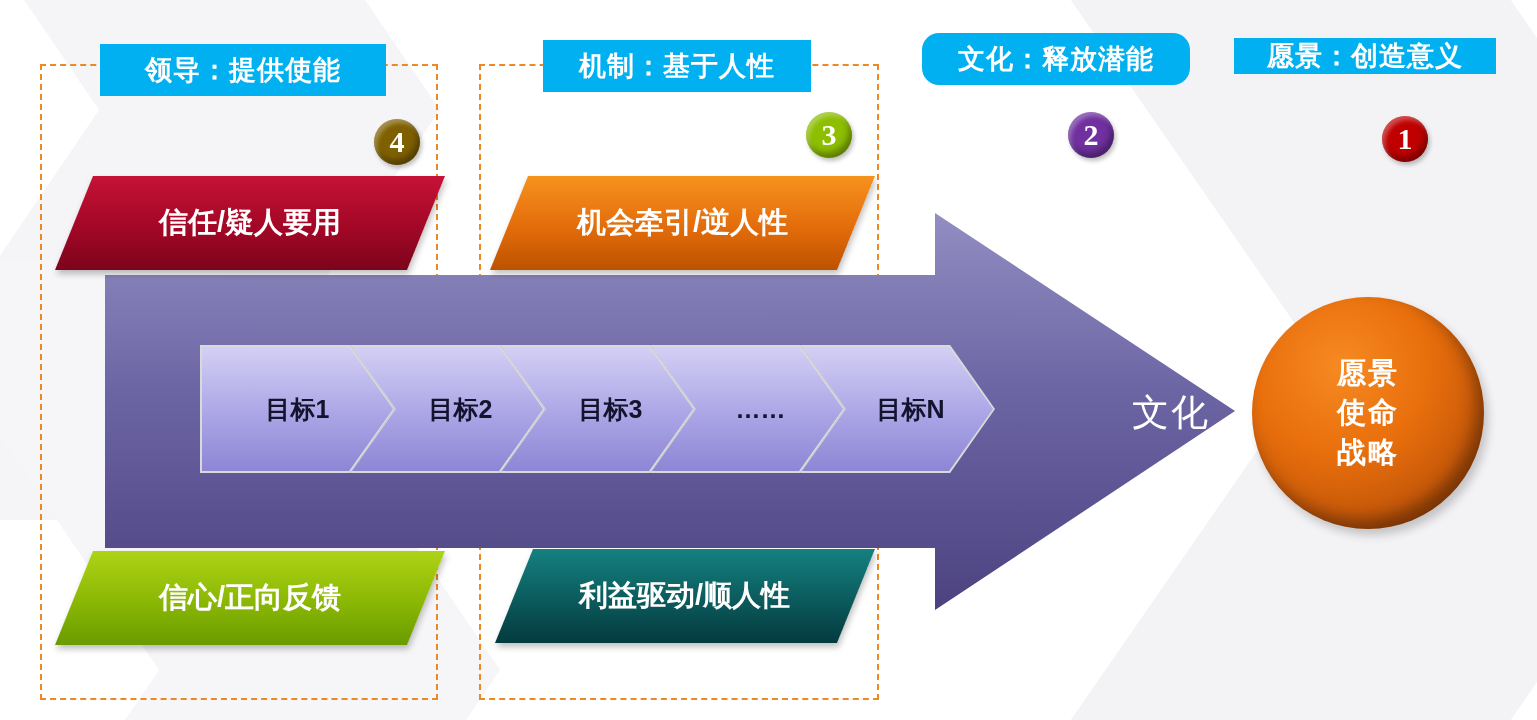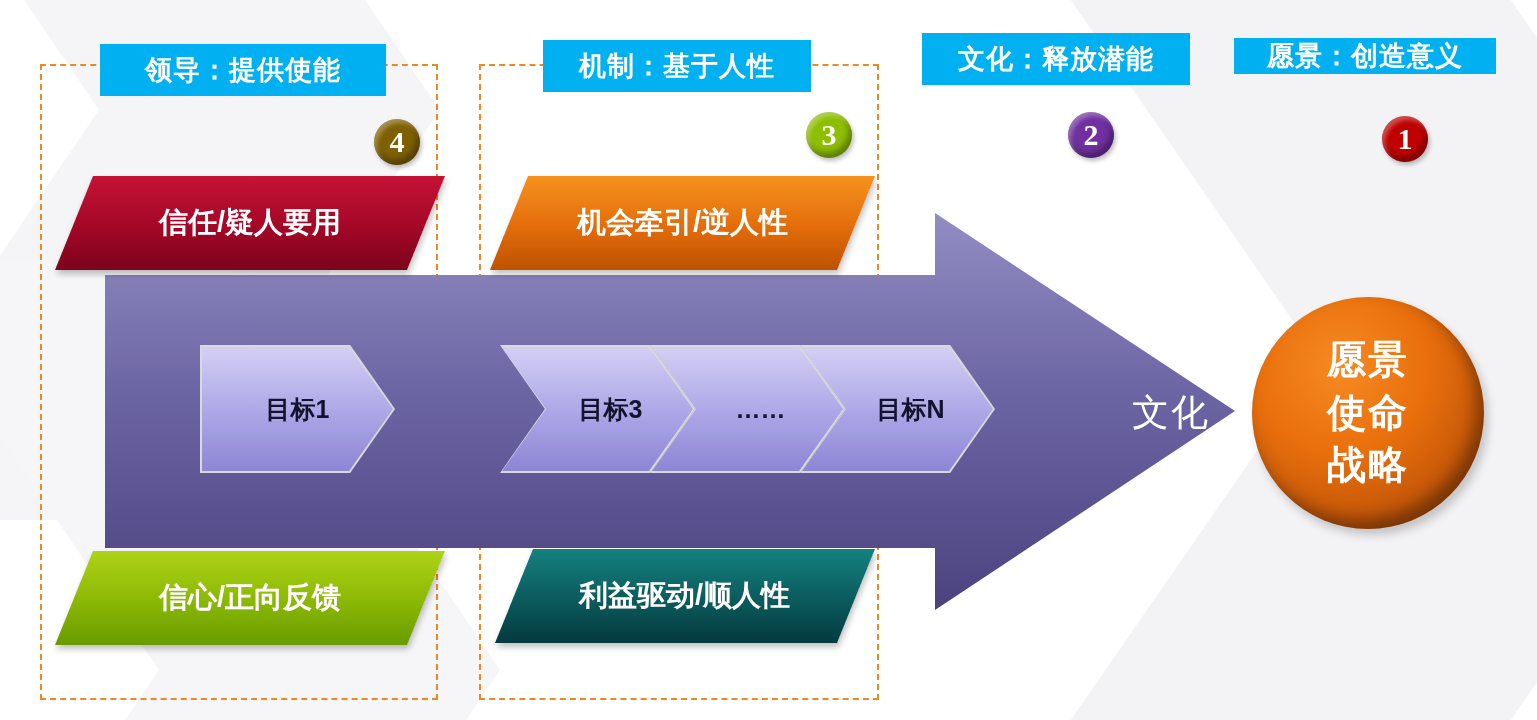--- a/index.html
+++ b/index.html
@@ -18,21 +18,21 @@
 
   .dashed-box { position:absolute; border:2px dashed #ee8822; z-index:1; }
   .box-left   { left:40px;  top:64px; width:398px; height:636px; }
   .box-middle { left:479px; top:64px; width:400px; height:636px; }
 
   .header { position:absolute; z-index:5; background:#00B0F0; color:#ffffff;
             font-weight:bold; font-size:27px; letter-spacing:1px;
             display:flex; align-items:center; justify-content:center; }
   .h1 { left:100px;  top:44px; width:286px; height:52px; }
   .h2 { left:543px;  top:40px; width:268px; height:52px; }
-  .h3 { left:922px;  top:33px; width:268px; height:52px; }
+  .h3 { left:922px;  top:33px; width:268px; height:52px;border-radius:17px; }
   .h4 { left:1234px; top:38px; width:262px; height:36px; }
 
   .badge { position:absolute; z-index:5; width:46px; height:46px; border-radius:50%;
            color:#ffffff; font-family:"Liberation Serif", serif; font-weight:bold; font-size:30px;
            display:flex; align-items:center; justify-content:center;
            box-shadow: inset 3px 4px 4px rgba(255,255,255,0.30), inset -3px -5px 6px rgba(0,0,0,0.35), 2px 3px 4px rgba(0,0,0,0.25); }
   .b4 { left:374px;  top:119px; }
   .b3 { left:806px;  top:112px; }
   .b2 { left:1068px; top:112px; }
   .b1 { left:1382px; top:116px; }
@@ -64,21 +64,21 @@
   .c1 { left:200px; } .c2 { left:350px; } .c3 { left:500px; } .c4 { left:650px; } .c5 { left:800px;text-align:right; }
 
   .arrow-label { position:absolute; z-index:3; left:1050px; top:388px; width:160px;
                  text-align:right; color:#ffffff; font-size:37px; letter-spacing:2px; }
 
   .vision-circle { position:absolute; z-index:4; left:1252px; top:297px; width:232px; height:232px;
                    border-radius:50%;
                    background:radial-gradient(circle at 38% 30%, #f68a22 0%, #e96f0c 40%, #c65809 70%, #8e3c05 100%);
                    box-shadow: inset -8px -10px 16px rgba(0,0,0,0.35), 4px 6px 10px rgba(0,0,0,0.2);
                    display:flex; flex-direction:column; align-items:center; justify-content:center;
-                   color:#ffffff; font-weight:bold; font-size:39px; line-height:1.35; letter-spacing:2px; }
+                   color:#ffffff; font-weight:bold; font-size:29px; line-height:1.35; letter-spacing:2px; }
 </style>
 </head>
 <body>
 
 <div class="stage">
 
   <div class="bgshape bg1"></div>
   <div class="bgshape bg2"></div>
   <div class="bgshape bg3"></div>
 
@@ -116,20 +116,25 @@
   </div>
   <div class="tag tag-4">
     <span>利益驱动/顺人性</span>
   </div>
 
   <div class="chev first c1">
     <div class="chev-border"></div>
     <div class="chev-fill"></div>
     <div class="chev-label">目标1</div>
   </div>
+  <div class="chev rest c2">
+    <div class="chev-border"></div>
+    <div class="chev-fill"></div>
+    <div class="chev-label">目标2</div>
+  </div>
   <div class="chev rest c3">
     <div class="chev-border"></div>
     <div class="chev-fill"></div>
     <div class="chev-label">目标3</div>
   </div>
   <div class="chev rest c4">
     <div class="chev-border"></div>
     <div class="chev-fill"></div>
     <div class="chev-label">……</div>
   </div>

